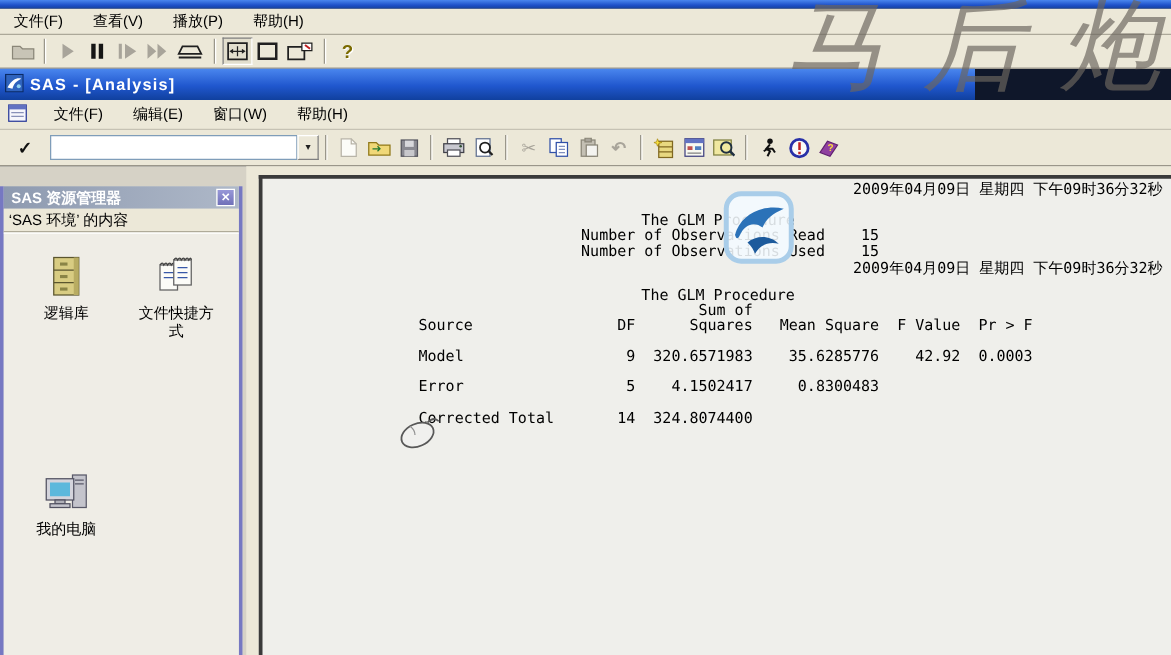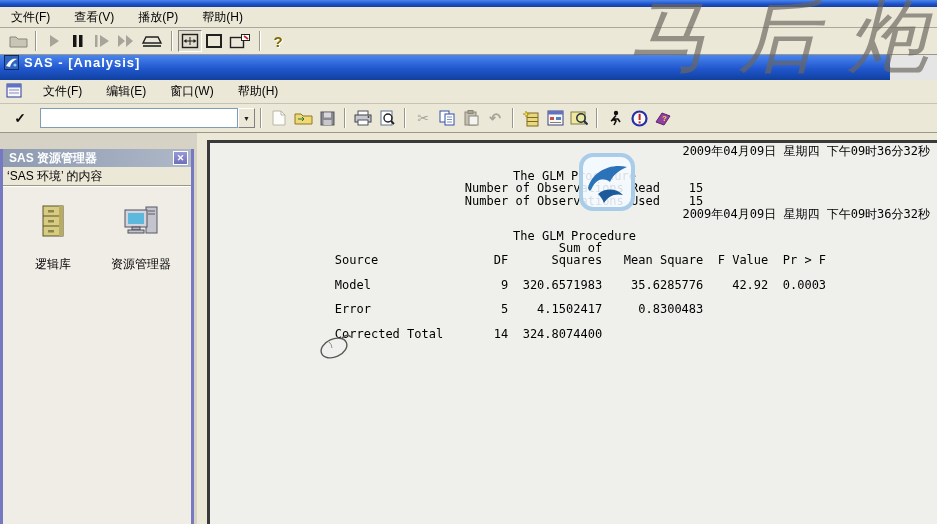--- a/index.html
+++ b/index.html
@@ -1,37 +1,37 @@
 <!DOCTYPE html>
 <html><head>
 <meta charset="utf-8">
 <style>
   * { box-sizing: border-box; }
   html,body { margin:0; padding:0; }
   body { font-family:"Liberation Sans", sans-serif; }
-  .screen { position:relative; width:937px; height:524px; overflow:hidden; background:#e5e5e5;
+  .screen { position:relative; width:937px; height:524px; overflow:hidden; background:#0f172a;
             font-size:12px; color:#000; }
 
   
   .p-title { position:absolute; left:0; top:0; width:937px; height:7px;
              background:linear-gradient(180deg,#4A86EE,#1D50C8 60%,#16409A); }
   .p-menu  { position:absolute; left:0; top:7px; width:937px; height:21px; background:#ECE8D8;
              border-bottom:1px solid #ACA899; display:flex; align-items:center; padding-left:8px; gap:18px; }
   .p-tool  { position:absolute; left:0; top:28px; width:937px; height:27px; background:#ECE8D8;
              border-bottom:1px solid #9A968A; display:flex; align-items:center; padding-left:6px; }
   .mi { padding:1px 3px; cursor:default; }
   .tbtn { width:24px; height:22px; display:flex; align-items:center; justify-content:center; }
   .tbtn.wide { width:28px; }
   .pressed { border:1px solid; border-color:#808080 #FFFFFF #FFFFFF #808080; background:#E2DECD; }
   .vsep { width:2px; height:20px; border-left:1px solid #9A968A; border-right:1px solid #FFFFFF; margin:0 5px; }
 
   
-  .s-title { position:absolute; left:0; top:55px; width:890px; height:25px;
+  .s-title { position:absolute; left:0; top:55px; width:780px; height:25px;
              background:linear-gradient(180deg,#4A86EE 0%,#2057CE 55%,#10409E 100%);
-             display:flex; align-items:flex-start; padding-left:4px; gap:5px; }
+             display:flex; align-items:center; padding-left:4px; gap:5px; }
   .s-title-text { color:#FFFFFF; font-weight:bold; font-size:13px; letter-spacing:1px; }
   .s-menu { position:absolute; left:0; top:80px; width:937px; height:24px; background:#ECE8D8;
             border-bottom:1px solid #C6C2B4; display:flex; align-items:center; padding-left:6px; gap:18px; }
   .s-tool { position:absolute; left:0; top:104px; width:937px; height:29px; background:#ECE8D8;
             border-bottom:1px solid #9A968A; display:flex; align-items:center; padding-left:8px; }
   .combo { display:flex; margin-left:8px; }
   .combo input { width:198px; height:20px; border:1px solid #7F9DB9; background:#FFFFFF;
                  font:12px "DejaVu Sans Mono", monospace; padding:0 3px; }
   .combo-btn { width:17px; height:20px; background:#ECE8D8; border:1px solid;
                border-color:#FFFFFF #808080 #808080 #FFFFFF; display:flex; align-items:center;
@@ -46,21 +46,21 @@
              color:#FFFFFF; font-weight:bold; font-size:12px; display:flex; align-items:center;
              padding:0 3px 0 6px; }
   .expl-tb .t { flex:1; }
   .expl-x { width:15px; height:14px; background:linear-gradient(180deg,#9898D8,#7070B8);
             border:1px solid #FFFFFF; color:#FFFFFF; font-size:9px; line-height:12px;
             text-align:center; cursor:default; }
   .expl-hd { height:19px; background:#ECE8D8; border-bottom:1px solid #9A9784;
              display:flex; align-items:center; padding-left:4px; font-size:12px; }
   .expl-ct { position:absolute; left:0; top:37px; right:0; bottom:0; background:#EFEDE6;
              border-top:1px solid #FFFFFF; display:flex; flex-wrap:wrap; padding:8px 2px 0 6px; }
-  .expl-item { width:88px; height:112px; display:flex; flex-direction:column; align-items:center; cursor:default;gap:14px; }
+  .expl-item { width:88px; height:112px; display:flex; flex-direction:column; align-items:center; cursor:default; }
   .expl-item .ic { height:44px; display:flex; align-items:flex-end; justify-content:center; }
   .expl-item .lbl { margin-top:4px; max-width:66px; text-align:center; font-size:12px; line-height:15px; }
 
   .oframe { position:absolute; left:197px; top:0; right:0; bottom:0; background:#ECE8D8;
             padding:7px 0 0 10px; }
   .oinner { width:100%; height:100%; border-top:3px solid #3A3A3A; border-left:3px solid #3A3A3A;
             background:#EFEFEB; overflow:hidden; padding-left:2px;
             font:12px/12.2px "DejaVu Sans Mono", monospace; color:#000; }
   .oinner pre { margin:0; font:inherit; white-space:pre; }
   .o-date  { margin-top:2px;  text-align:right; padding-right:7px; }
@@ -320,35 +320,51 @@
                 <line x1="7" y1="13" x2="23" y2="13" stroke="#5A552E"></line>
                 <line x1="7" y1="23" x2="23" y2="23" stroke="#5A552E"></line>
                 <rect x="12" y="7" width="6" height="2.5" fill="#8A8446"></rect>
                 <rect x="12" y="17" width="6" height="2.5" fill="#8A8446"></rect>
                 <rect x="12" y="27" width="6" height="2.5" fill="#8A8446"></rect>
               </svg>
           </span>
           <span class="lbl">逻辑库</span>
         </div>
 
+        <div class="expl-item">
+          <span class="ic">
+            <svg width="36" height="36">
+                <rect x="5" y="9" width="14" height="20" fill="#FCFCF8" stroke="#606060"></rect>
+                <path d="M5,9 q2,-3 3,0 q2,-3 3,0 q2,-3 3,0 q2,-3 3,0 q2,-3 2,0" fill="none" stroke="#404040"></path>
+                <line x1="8" y1="15" x2="16" y2="15" stroke="#3858A8"></line>
+                <line x1="8" y1="19" x2="16" y2="19" stroke="#3858A8"></line>
+                <rect x="16" y="5" width="14" height="20" fill="#FCFCF8" stroke="#606060"></rect>
+                <path d="M16,5 q2,-3 3,0 q2,-3 3,0 q2,-3 3,0 q2,-3 3,0 q2,-3 2,0" fill="none" stroke="#404040"></path>
+                <line x1="19" y1="11" x2="27" y2="11" stroke="#3858A8"></line>
+                <line x1="19" y1="15" x2="27" y2="15" stroke="#3858A8"></line>
+                <line x1="19" y1="19" x2="27" y2="19" stroke="#3858A8"></line>
+              </svg>
+          </span>
+          <span class="lbl">文件快捷方式</span>
+        </div>
 
 
         <div class="expl-item">
           <span class="ic">
             <svg width="38" height="36">
                 <rect x="24" y="4" width="11" height="26" fill="#C4C4CC" stroke="#585868"></rect>
                 <line x1="26" y1="8" x2="33" y2="8" stroke="#585868"></line>
                 <line x1="26" y1="11" x2="33" y2="11" stroke="#585868"></line>
                 <rect x="3" y="7" width="22" height="17" fill="#D4D4DC" stroke="#505060"></rect>
                 <rect x="6" y="10" width="16" height="11" fill="#5CB8DC"></rect>
                 <rect x="10" y="24" width="8" height="3" fill="#B0B0B8" stroke="#505060"></rect>
                 <rect x="6" y="27" width="16" height="3" fill="#C4C4CC" stroke="#505060"></rect>
               </svg>
           </span>
-          <span class="lbl">资源管理器</span>
+          <span class="lbl">我的电脑</span>
         </div>
 
       </div>
     </div>
 
     <div class="oframe">
       <div class="oinner">
         <div class="o-date">2009年04月09日 星期四 下午09时36分32秒</div>
         <div class="o-c1">The GLM Procedure</div>
         <pre class="o-obs">                                   Number of Observations Read    15

